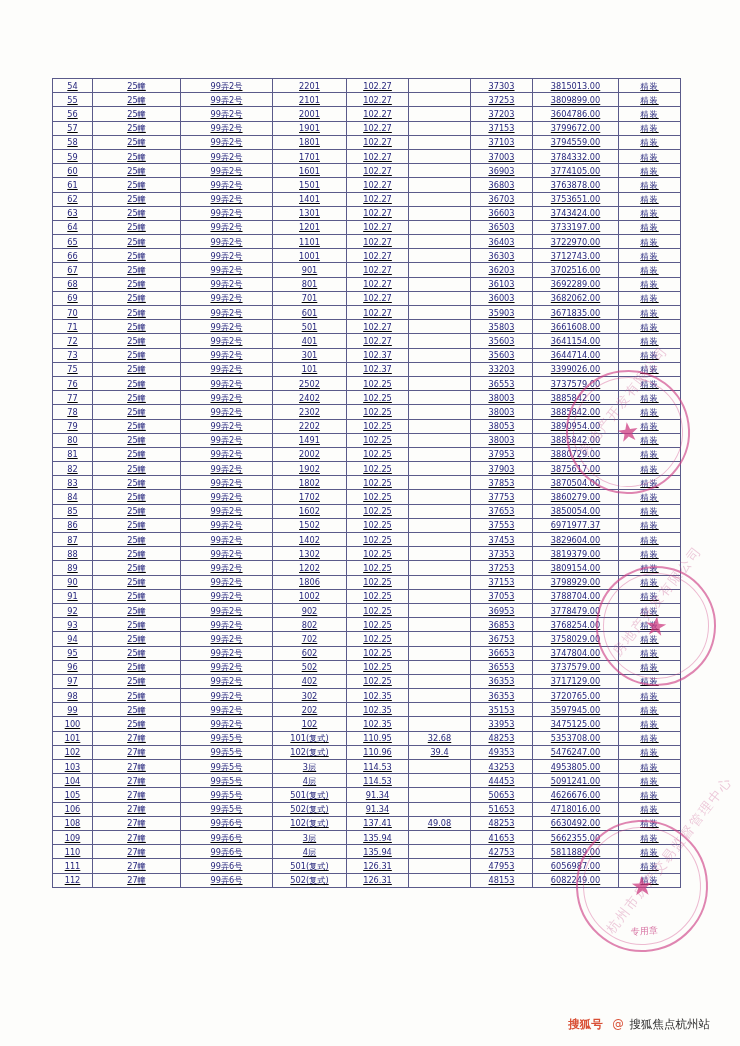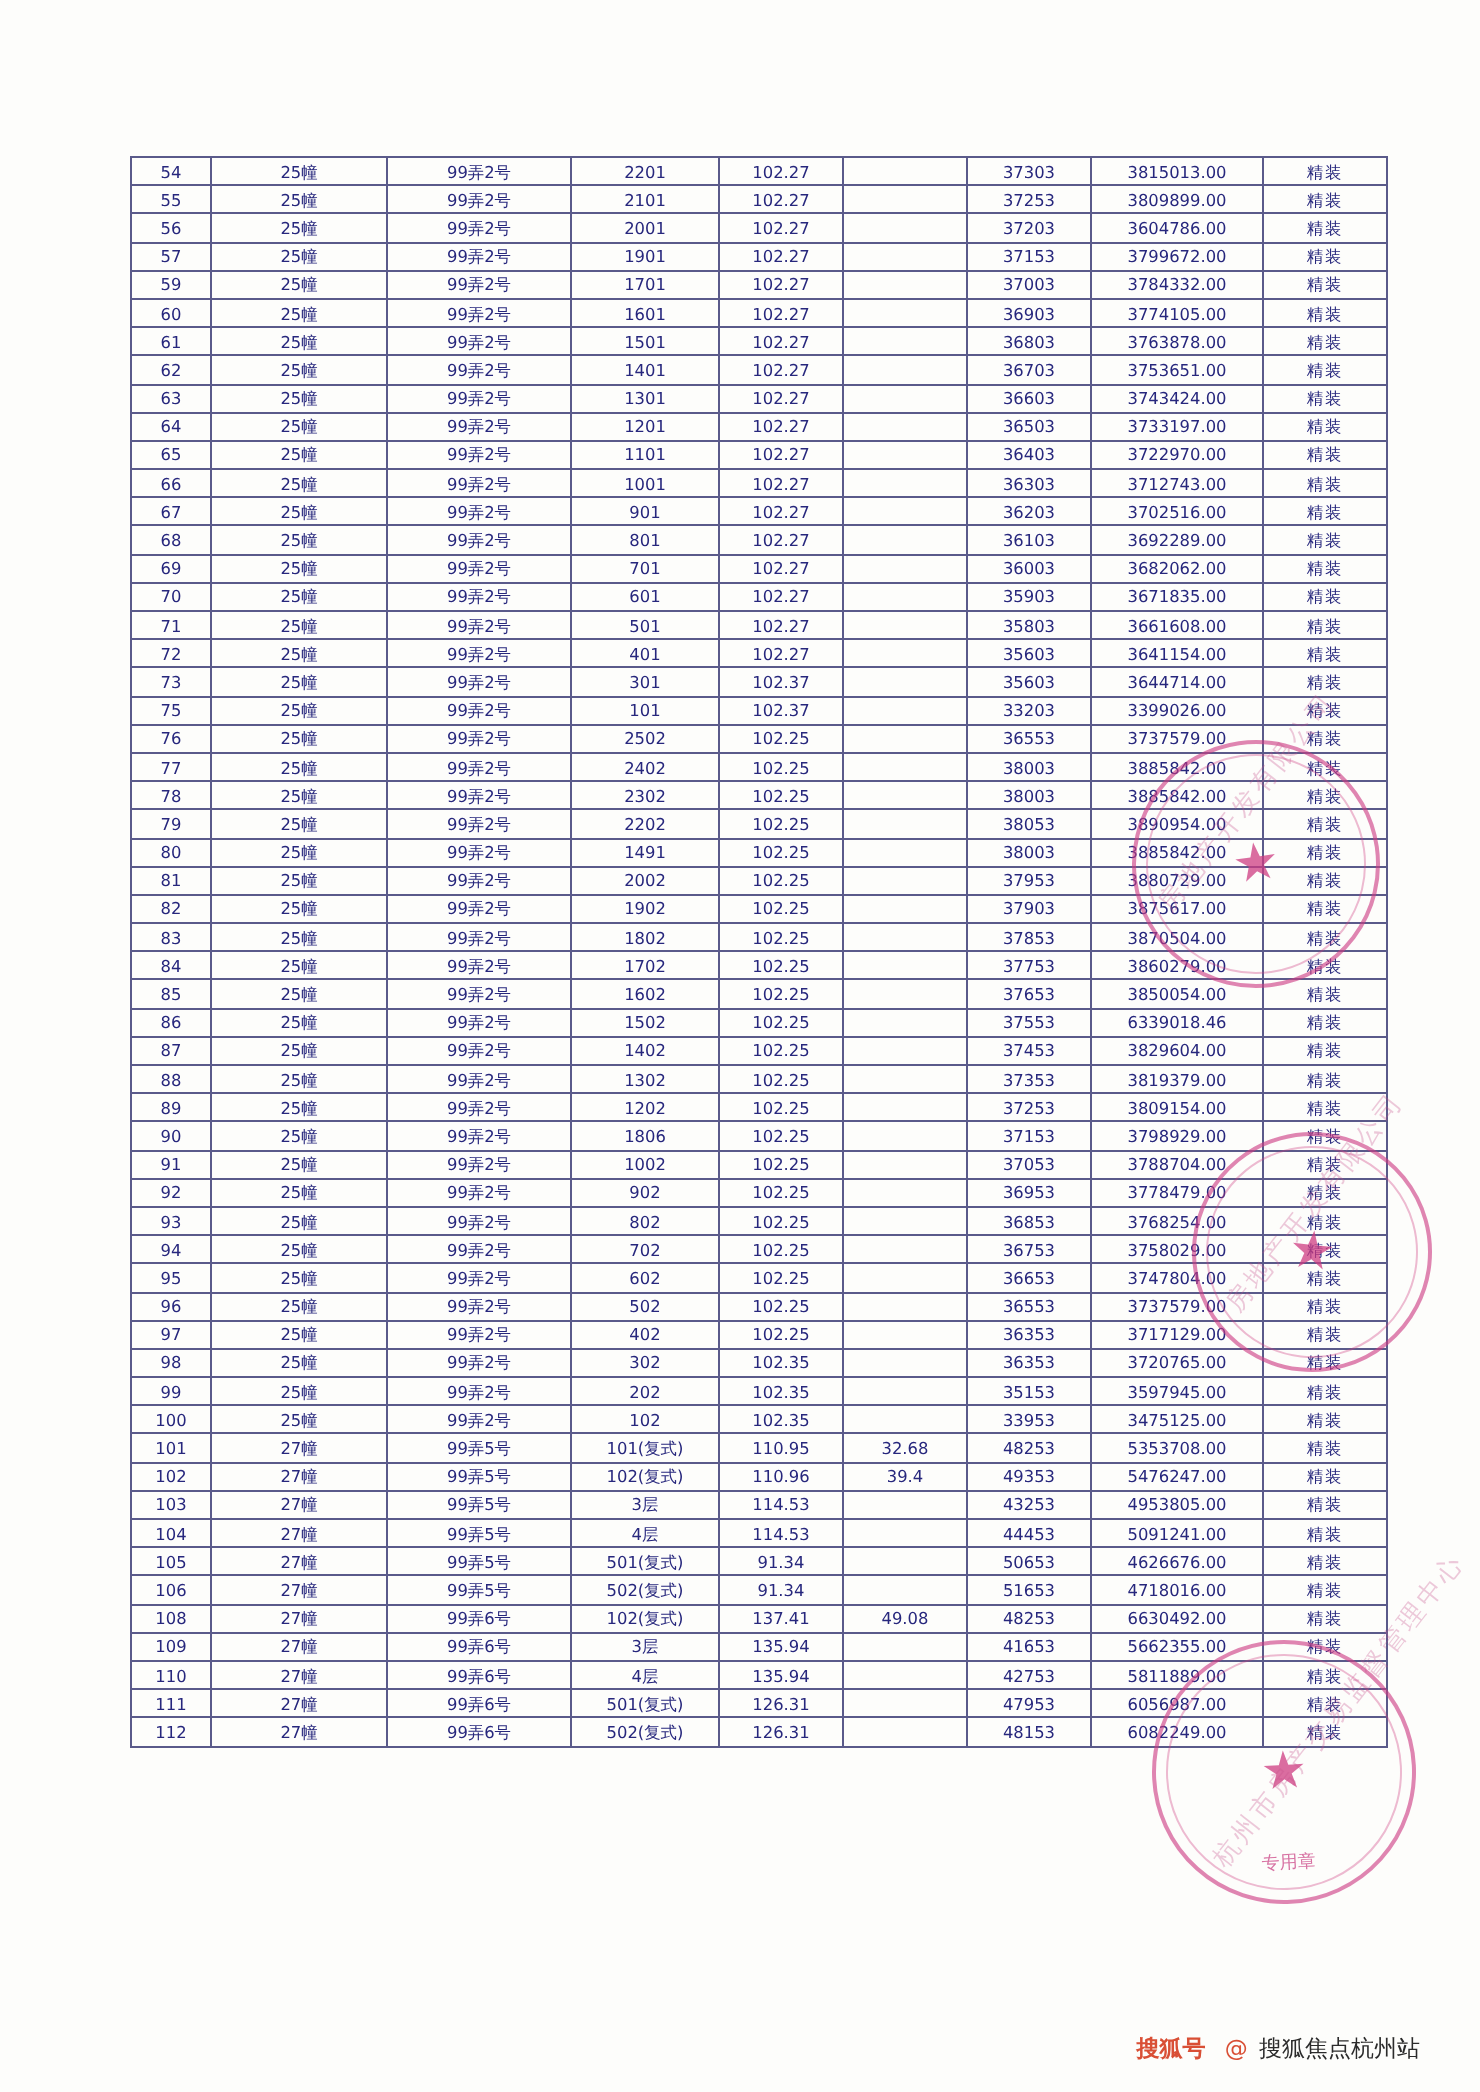--- a/index.html
+++ b/index.html
@@ -16,23 +16,24 @@
   }
   .page {
     position: absolute;
     left: 0; top: 0;
     width: 740px;
     height: 1046px;
     background: #fdfdfb;
   }
   .table-wrap {
     position: absolute;
-    left: 65px;
+    left: 52px;
     top: 78px;
     width: 628px;
+    text-decoration: underline;
   }
   table.data {
     border-collapse: collapse;
     width: 628px;
     table-layout: fixed;
     color: #1a1a6e;
   }
   table.data td {
     border: 1px solid #5a5a8a;
     height: 13.2px;
@@ -204,20 +205,31 @@
             <td class="cell-num">25幢</td>
             <td class="cell-num">99弄2号</td>
             <td class="cell-num">1901</td>
             <td class="cell-area">102.27</td>
             <td class="cell-area"></td>
             <td class="cell-money">37153</td>
             <td class="cell-money">3799672.00</td>
             <td class="cell-finish">精装</td>
           </tr>
           <tr>
+            <td class="cell-num">58</td>
+            <td class="cell-num">25幢</td>
+            <td class="cell-num">99弄2号</td>
+            <td class="cell-num">1801</td>
+            <td class="cell-area">102.27</td>
+            <td class="cell-area"></td>
+            <td class="cell-money">37103</td>
+            <td class="cell-money">3794559.00</td>
+            <td class="cell-finish">精装</td>
+          </tr>
+          <tr>
             <td class="cell-num">59</td>
             <td class="cell-num">25幢</td>
             <td class="cell-num">99弄2号</td>
             <td class="cell-num">1701</td>
             <td class="cell-area">102.27</td>
             <td class="cell-area"></td>
             <td class="cell-money">37003</td>
             <td class="cell-money">3784332.00</td>
             <td class="cell-finish">精装</td>
           </tr>
@@ -497,21 +509,21 @@
             <td class="cell-finish">精装</td>
           </tr>
           <tr>
             <td class="cell-num">86</td>
             <td class="cell-num">25幢</td>
             <td class="cell-num">99弄2号</td>
             <td class="cell-num">1502</td>
             <td class="cell-area">102.25</td>
             <td class="cell-area"></td>
             <td class="cell-money">37553</td>
-            <td class="cell-money">6339018.46</td>
+            <td class="cell-money">6971977.37</td>
             <td class="cell-finish">精装</td>
           </tr>
           <tr>
             <td class="cell-num">87</td>
             <td class="cell-num">25幢</td>
             <td class="cell-num">99弄2号</td>
             <td class="cell-num">1402</td>
             <td class="cell-area">102.25</td>
             <td class="cell-area"></td>
             <td class="cell-money">37453</td>

